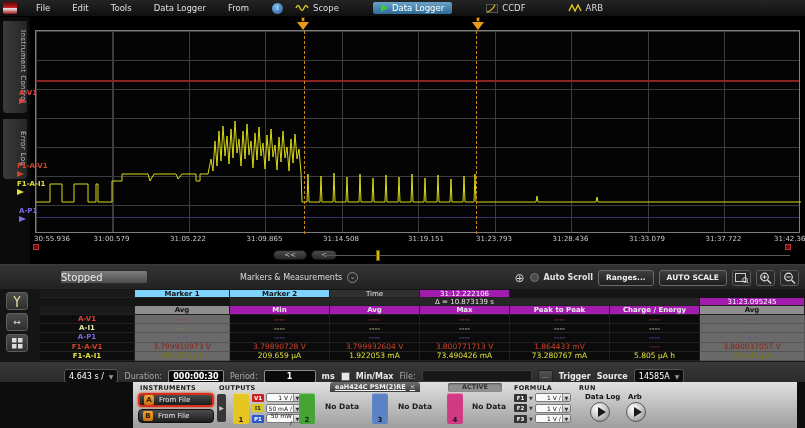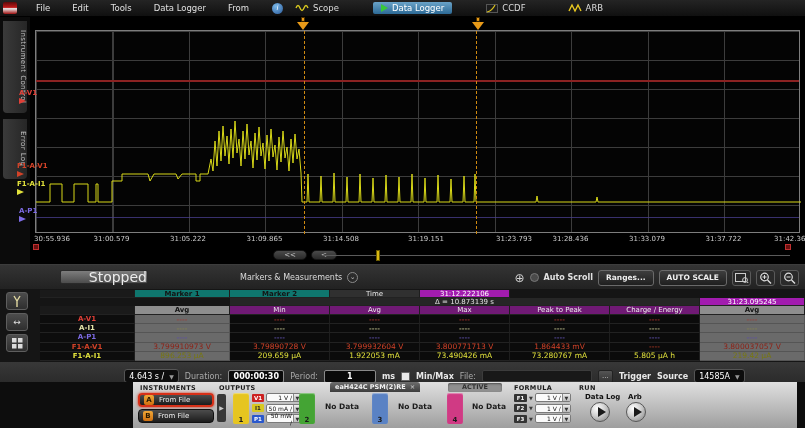--- a/index.html
+++ b/index.html
@@ -37,62 +37,62 @@
   .xaxis { position:absolute; left:0; top:216px; width:775px; height:14px; }
   .xtick { position:absolute; top:2px; transform:translateX(-50%); color:#cccccc; font-size:7px; white-space:nowrap; }
   .end-mark { position:absolute; top:11px; width:6px; height:6px; background:#6a1010; border:1px solid #c03030; }
   .scroll-row { position:absolute; left:0; top:230px; width:775px; height:17px; }
   .sbtn { position:absolute; top:3px; height:10px; width:34px; background:linear-gradient(#4a4a4a,#2a2a2a); border:1px solid #141414; border-radius:5px; color:#c8c8c8; font-size:7px; text-align:center; line-height:8px; }
   .strack { position:absolute; top:8px; left:292px; width:468px; height:1px; background:#5a5a5a; }
   .sthumb { position:absolute; top:3px; left:346px; width:4px; height:11px; background:#d8b810; border:1px solid #6a5a00; }
 
   
   .toolbar { position:absolute; left:0; top:264px; width:805px; height:25px; background:linear-gradient(#343434,#222); border-top:1px solid #3c3c3c; display:flex; align-items:center; z-index:3; }
-  .stopped-btn { margin-left:60px; width:88px; height:14px; background:linear-gradient(#7d7d7d,#4c4c4c); border:1px solid #2a2a2a; border-radius:2px; color:#ececec; font-size:14px; text-align:right; line-height:13px; }
+  .stopped-btn { margin-left:60px; width:88px; height:14px; background:linear-gradient(#7d7d7d,#4c4c4c); border:1px solid #2a2a2a; border-radius:2px; color:#ececec; font-size:10px; text-align:left; line-height:13px; }
   .mm-label { margin-left:92px; color:#dcdcdc; font-size:8px; }
   .circle-chevron { width:11px; height:11px; margin-left:5px; border:1px solid #8a8a8a; border-radius:50%; color:#bbb; font-size:7px; text-align:center; line-height:9px; }
   .tb-right { position:absolute; right:6px; top:0; height:25px; display:flex; align-items:center; gap:5px; }
   .pan-icon { color:#d0d0d0; font-size:12px; line-height:12px; }
   .as-toggle { width:9px; height:9px; border-radius:50%; background:#4a4a4a; border:1px solid #777; }
   .as-label { color:#e2e2e2; font-size:8px; font-weight:bold; }
   .tb-btn { height:16px; padding:0 7px; background:linear-gradient(#3e3e3e,#1f1f1f); border:1px solid #6a6a6a; border-radius:3px; color:#efefef; font-size:7.5px; font-weight:bold; line-height:14px; }
   .ico-btn { width:19px; height:16px; background:#2a2a2a; border:1px solid #5a5a5a; border-radius:3px; display:flex; align-items:center; justify-content:center; }
 
   
   .measure-region { position:absolute; left:0; top:289px; width:805px; height:73px; background:#151515; z-index:3; }
   .mrail-btn { position:absolute; left:6px; width:22px; height:18px; background:linear-gradient(#4c4c4c,#2e2e2e); border:1px solid #5e5e5e; border-radius:3px; display:flex; align-items:center; justify-content:center; color:#ddd; font-size:9px; }
   .mtable { position:absolute; left:40px; top:1px; width:765px; height:71px; display:grid;
             grid-template-columns:95px 95px 100px 90px 90px 100px 90px 105px;
             grid-template-rows:8px 8px 9px 9.2px 9.2px 9.2px 9.2px 9.2px; font-size:7px; }
   .c { display:flex; align-items:center; justify-content:center; overflow:hidden; white-space:nowrap; border-right:1px solid #1e1e1e; border-bottom:1px solid #222; background:#0b0b0b; color:#ddd; }
-  .c.hgray { background:#0f766e; color:#141414; font-weight:bold; }
+  .c.hgray { background:#7dd3fc; color:#141414; font-weight:bold; }
   .c.hmid  { background:#a21caf; color:#fff; }
   .c.hdark { background:#303030; color:#e4e4e4; }
-  .c.hcol  { background:#701a75; color:#ececec; font-weight:normal; }
+  .c.hcol  { background:#a21caf; color:#ececec; font-weight:bold; }
   .c.mcol  { background:#6a6a6a; border-right:1px solid #555; border-bottom:1px solid #555; }
   .c.lbl   { font-weight:bold; background:#0d0d0d; }
   .c.blank { background:#1a1a1a; }
   .c.val   { font-size:7.5px; }
 
   
-  .settings { position:absolute; left:0; top:362px; width:805px; height:28px; background:linear-gradient(#383838,#262626); display:flex; align-items:center; gap:6px; padding-left:64px; z-index:3;justify-content:center; }
+  .settings { position:absolute; left:0; top:362px; width:805px; height:28px; background:linear-gradient(#383838,#262626); display:flex; align-items:center; gap:6px; padding-left:64px; z-index:3; }
   .dd { background:#0d0d0d; border:1px solid #555; border-radius:3px; color:#fff; font-size:8px; height:14px; display:flex; align-items:center; padding:0 4px; gap:5px; }
   .dd .arr { color:#999; font-size:6px; }
   .slabel { color:#aaa; font-size:8px; }
   .slabel.w { color:#e8e8e8; font-weight:bold; }
   .sfield { background:#0a0a0a; border:1px solid #8a8a8a; border-radius:2px; color:#fff; font-weight:bold; font-size:8px; height:13px; display:flex; align-items:center; justify-content:center; }
   .checkbox { width:9px; height:9px; background:#e8e8e8; border:1px solid #666; border-radius:1px; }
   .file-field { flex:0 0 110px; height:12px; background:#181818; border:1px solid #3c3c3c; border-radius:2px; }
   .dots-btn { width:15px; height:13px; background:linear-gradient(#555,#333); border:1px solid #222; border-radius:2px; color:#ddd; font-size:7px; text-align:center; line-height:11px; }
 
   
   .bottom { position:absolute; left:0; top:382px; width:805px; height:46px; background:#0d0d0d; z-index:3; }
   .panel { position:absolute; left:133px; top:0; width:664px; height:46px; background:linear-gradient(#e0e0e0,#9e9e9e); }
   .phead { position:absolute; top:2px; color:#1a1a1a; font-size:6.5px; font-weight:bold; letter-spacing:.3px; }
-  .file-tab { position:absolute; left:197px; top:0; height:10px; background:linear-gradient(#6e6e6e,#3c3c3c); border-radius:3px 3px 0 0; color:#f2f2f2; font-size:6.5px; font-weight:bold; display:flex; align-items:center; gap:4px; padding:0 5px; }
+  .file-tab { position:absolute; left:197px; top:0; height:10px; background:linear-gradient(#6e6e6e,#3c3c3c); border-radius:3px 3px 0 0; color:#f2f2f2; font-size:6.5px; font-weight:bold; display:flex; align-items:center; gap:4px; padding:0 5px;text-decoration:underline; }
   .file-tab .x { color:#d8d8d8; font-weight:normal; }
   .active-tab { position:absolute; left:315px; top:1px; width:54px; height:9px; background:#8f8f8f; box-shadow:inset 0 1px 2px rgba(0,0,0,.45); border-radius:2px; color:#333; font-size:6.5px; font-weight:bold; text-align:center; line-height:9px; }
   .ff-btn { position:absolute; left:5px; width:76px; height:14px; background:linear-gradient(#4c4c4c,#1c1c1c); border:1px solid #101010; border-radius:4px; display:flex; align-items:center; gap:5px; padding:0 4px; }
   .ff-btn.sel { border:2px solid #d83018; box-shadow:0 0 3px #d83018; }
   .ff-ico { width:10px; height:10px; border-radius:2px; background:linear-gradient(#f0a838,#d07010); color:#2a1a00; font-size:7px; font-weight:bold; text-align:center; line-height:10px; }
   .ff-lbl { color:#ececec; font-size:7px; }
   .expander { position:absolute; left:84px; top:12px; width:9px; height:28px; background:#383838; border-radius:2px; color:#c8c8c8; font-size:6px; text-align:center; line-height:28px; }
   .chbar { position:absolute; width:16px; height:31px; border-radius:2px; box-shadow:inset 0 1px 1px rgba(255,255,255,.4); color:#1a1a1a; font-size:7px; font-weight:bold; display:flex; align-items:flex-end; justify-content:center; }
   .outrow { position:absolute; display:flex; align-items:center; gap:2px; height:9px; }
   .chip { width:12px; height:8px; border-radius:1px; font-size:5.5px; font-weight:bold; text-align:center; line-height:8px; }
@@ -189,21 +189,21 @@
       <span>A-P1</span><span class="ch-arrow"></span>
     </div>
 
     <div class="xaxis">
       <span class="xtick" style="left:22px;">30:55.936</span>
       <span class="xtick" style="left:81.5px;">31:00.579</span>
       <span class="xtick" style="left:158px;">31:05.222</span>
       <span class="xtick" style="left:234.5px;">31:09.865</span>
       <span class="xtick" style="left:311px;">31:14.508</span>
       <span class="xtick" style="left:396px;">31:19.151</span>
-      <span class="xtick" style="left:464px;margin-left:20px;">31:23.793</span>
+      <span class="xtick" style="left:464px;">31:23.793</span>
       <span class="xtick" style="left:540.5px;">31:28.436</span>
       <span class="xtick" style="left:617px;">31:33.079</span>
       <span class="xtick" style="left:693.5px;">31:37.722</span>
       <span class="xtick" style="left:762px;">31:42.365</span>
       <span class="end-mark" style="left:3px;"></span>
       <span class="end-mark" style="left:755px;"></span>
     </div>
 
     <div class="scroll-row">
       <div class="sbtn" style="left:243px;">&lt;&lt;</div>
@@ -332,21 +332,21 @@
       <div class="c mcol val" style="color: rgb(119, 119, 15);">219.42 µA</div>
     </div>
   </div>
 
   <div class="settings">
     <div class="dd">
         <span>4.643 s /</span>
         <span class="arr">▼</span>
       </div>
     <span class="slabel">Duration:</span>
-    <div class="sfield" style="width:56px;">000:00:30</div>
+    <div class="sfield" style="width:56px;text-decoration:underline;">000:00:30</div>
     <span class="slabel">Period:</span>
     <div class="sfield" style="width:52px;">1</div>
     <span class="slabel w">ms</span>
     <span class="checkbox"></span>
     <span class="slabel w">Min/Max</span>
     <span class="slabel">File:</span>
     <div class="file-field"></div>
     <div class="dots-btn">...</div>
     <span class="slabel w">Trigger</span>
     <span class="slabel w">Source</span>

